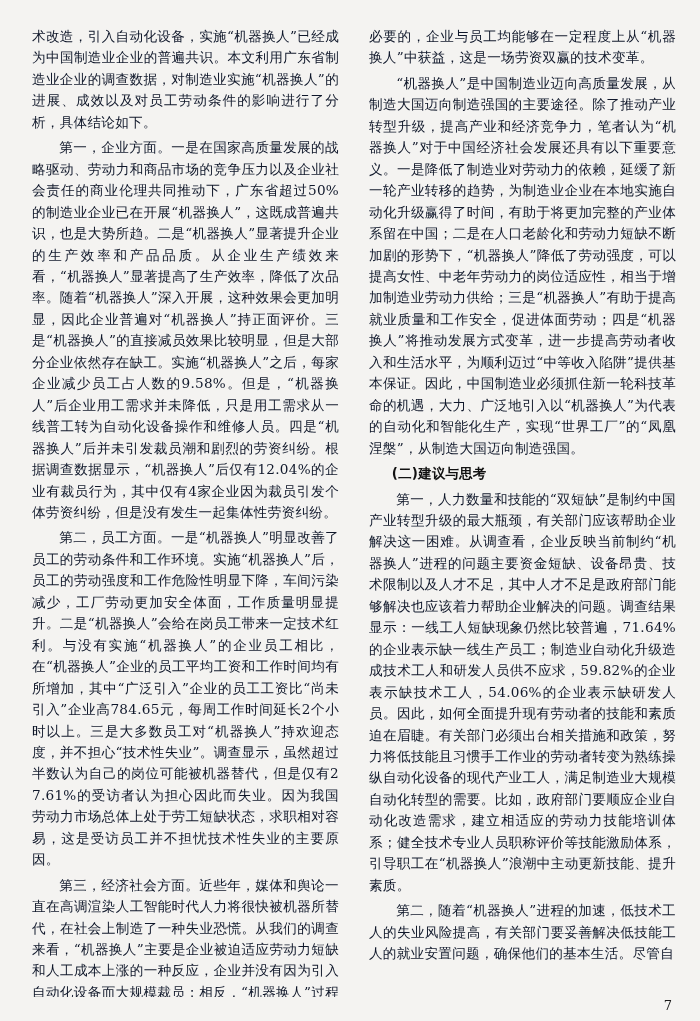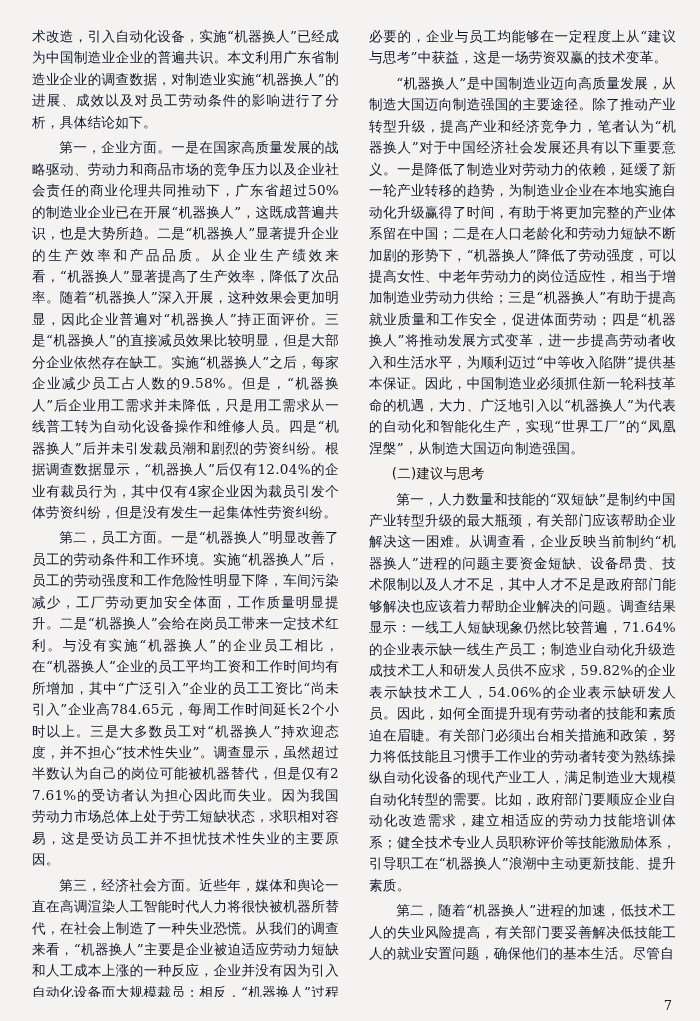--- a/index.html
+++ b/index.html
@@ -49,21 +49,21 @@
     text-indent: 0;
   }
   p.indent {
     text-indent: 2em;
   }
   h2.section-head {
     margin: 0;
     font-family: "DejaVu Sans", "Liberation Sans", sans-serif;
     font-size: 13.4px;
     line-height: 21.45px;
-    font-weight: normal;
+    font-weight: bold;
     text-indent: 2em;
     letter-spacing: 0.02em;
     color: #111;
   }
   .page-number {
     position: absolute;
     right: 28px;
     bottom: 8px;
     width: 315px;
     text-align: right;
@@ -79,21 +79,21 @@
   <div class="columns">
 
     <div class="col">
       <p class="body-text">术改造，引入自动化设备，实施“机器换人”已经成为中国制造业企业的普遍共识。本文利用广东省制造业企业的调查数据，对制造业实施“机器换人”的进展、成效以及对员工劳动条件的影响进行了分析，具体结论如下。</p>
       <p class="body-text indent">第一，企业方面。一是在国家高质量发展的战略驱动、劳动力和商品市场的竞争压力以及企业社会责任的商业伦理共同推动下，广东省超过50%的制造业企业已在开展“机器换人”，这既成普遍共识，也是大势所趋。二是“机器换人”显著提升企业的生产效率和产品品质。从企业生产绩效来看，“机器换人”显著提高了生产效率，降低了次品率。随着“机器换人”深入开展，这种效果会更加明显，因此企业普遍对“机器换人”持正面评价。三是“机器换人”的直接减员效果比较明显，但是大部分企业依然存在缺工。实施“机器换人”之后，每家企业减少员工占人数的9.58%。但是，“机器换人”后企业用工需求并未降低，只是用工需求从一线普工转为自动化设备操作和维修人员。四是“机器换人”后并未引发裁员潮和剧烈的劳资纠纷。根据调查数据显示，“机器换人”后仅有12.04%的企业有裁员行为，其中仅有4家企业因为裁员引发个体劳资纠纷，但是没有发生一起集体性劳资纠纷。</p>
       <p class="body-text indent">第二，员工方面。一是“机器换人”明显改善了员工的劳动条件和工作环境。实施“机器换人”后，员工的劳动强度和工作危险性明显下降，车间污染减少，工厂劳动更加安全体面，工作质量明显提升。二是“机器换人”会给在岗员工带来一定技术红利。与没有实施“机器换人”的企业员工相比，在“机器换人”企业的员工平均工资和工作时间均有所增加，其中“广泛引入”企业的员工工资比“尚未引入”企业高784.65元，每周工作时间延长2个小时以上。三是大多数员工对“机器换人”持欢迎态度，并不担心“技术性失业”。调查显示，虽然超过半数认为自己的岗位可能被机器替代，但是仅有27.61%的受访者认为担心因此而失业。因为我国劳动力市场总体上处于劳工短缺状态，求职相对容易，这是受访员工并不担忧技术性失业的主要原因。</p>
       <p class="body-text indent">第三，经济社会方面。近些年，媒体和舆论一直在高调渲染人工智能时代人力将很快被机器所替代，在社会上制造了一种失业恐慌。从我们的调查来看，“机器换人”主要是企业被迫适应劳动力短缺和人工成本上涨的一种反应，企业并没有因为引入自动化设备而大规模裁员；相反，“机器换人”过程中创造出新的岗位和技术需求，大部分企业依然存在普遍性缺工，尤其缺少技术型员工。因此，大规模技术性失业暂时不会发生，这种“恐慌”暂时还是不</p>
     </div>
 
     <div class="col">
-      <p class="body-text">必要的，企业与员工均能够在一定程度上从“建议与思考”中获益，这是一场劳资双赢的技术变革。</p>
+      <p class="body-text">必要的，企业与员工均能够在一定程度上从“机器换人”中获益，这是一场劳资双赢的技术变革。</p>
       <p class="body-text indent">“机器换人”是中国制造业迈向高质量发展，从制造大国迈向制造强国的主要途径。除了推动产业转型升级，提高产业和经济竞争力，笔者认为“机器换人”对于中国经济社会发展还具有以下重要意义。一是降低了制造业对劳动力的依赖，延缓了新一轮产业转移的趋势，为制造业企业在本地实施自动化升级赢得了时间，有助于将更加完整的产业体系留在中国；二是在人口老龄化和劳动力短缺不断加剧的形势下，“机器换人”降低了劳动强度，可以提高女性、中老年劳动力的岗位适应性，相当于增加制造业劳动力供给；三是“机器换人”有助于提高就业质量和工作安全，促进体面劳动；四是“机器换人”将推动发展方式变革，进一步提高劳动者收入和生活水平，为顺利迈过“中等收入陷阱”提供基本保证。因此，中国制造业必须抓住新一轮科技革命的机遇，大力、广泛地引入以“机器换人”为代表的自动化和智能化生产，实现“世界工厂”的“凤凰涅槃”，从制造大国迈向制造强国。</p>
       <h2 class="section-head">(二)建议与思考</h2>
       <p class="body-text indent">第一，人力数量和技能的“双短缺”是制约中国产业转型升级的最大瓶颈，有关部门应该帮助企业解决这一困难。从调查看，企业反映当前制约“机器换人”进程的问题主要资金短缺、设备昂贵、技术限制以及人才不足，其中人才不足是政府部门能够解决也应该着力帮助企业解决的问题。调查结果显示：一线工人短缺现象仍然比较普遍，71.64%的企业表示缺一线生产员工；制造业自动化升级造成技术工人和研发人员供不应求，59.82%的企业表示缺技术工人，54.06%的企业表示缺研发人员。因此，如何全面提升现有劳动者的技能和素质迫在眉睫。有关部门必须出台相关措施和政策，努力将低技能且习惯手工作业的劳动者转变为熟练操纵自动化设备的现代产业工人，满足制造业大规模自动化转型的需要。比如，政府部门要顺应企业自动化改造需求，建立相适应的劳动力技能培训体系；健全技术专业人员职称评价等技能激励体系，引导职工在“机器换人”浪潮中主动更新技能、提升素质。</p>
       <p class="body-text indent">第二，随着“机器换人”进程的加速，低技术工人的失业风险提高，有关部门要妥善解决低技能工人的就业安置问题，确保他们的基本生活。尽管自</p>
     </div>
 
   </div>
 
   <div class="page-number">7</div>
 </div>

